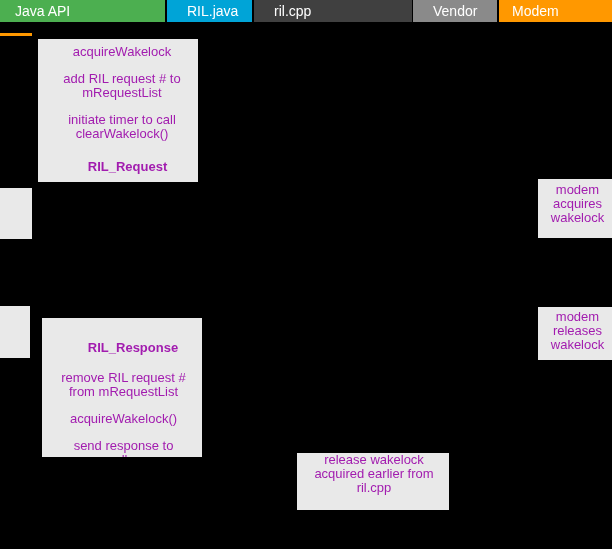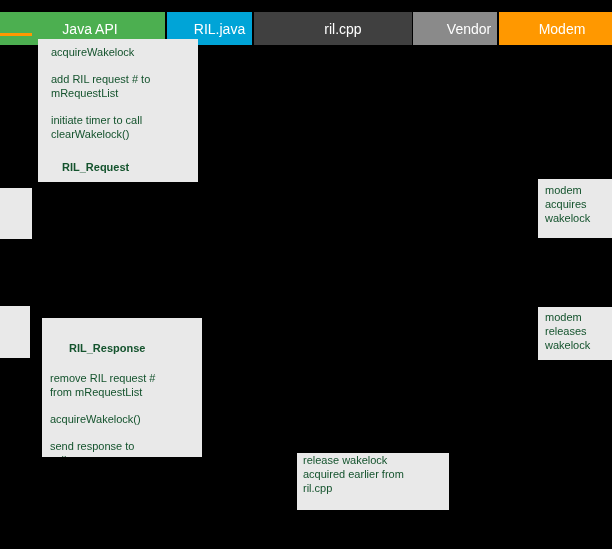--- a/index.html
+++ b/index.html
@@ -12,52 +12,52 @@
     width: 612px;
     height: 549px;
     background: #000000;
     overflow: hidden;
     font-family: "Liberation Sans", sans-serif;
   }
 
   
   .lane {
     position: absolute;
-    top: 12px;
-    height: 33px;
+    top: 0;
+    height: 22px;
     display: flex;
     align-items: center;
     color: #ffffff;
     font-size: 14px;
     box-sizing: border-box;
-    justify-content: center;
   }
   .lane-java-api { left: 0;   width: 165px; padding-left: 15px; background: #4CAF50; }
   .lane-ril-java { left: 167px; width: 85px;  padding-left: 20px; background: #00A4D7; }
   .lane-ril-cpp  { left: 254px; width: 158px; padding-left: 20px; background: #404040; }
-  .lane-vendor   { left: 413px; width: 84px;  padding-left: 28px; background: #8A8A8A; }
+  .lane-vendor   { left: 413px; width: 84px;  padding-left: 20px; background: #8A8A8A; }
   .lane-modem    { left: 499px; width: 113px; padding-left: 13px; background: #FF9800; }
 
   
   .wakelock-indicator {
     position: absolute;
     left: 0; top: 33px;
     width: 32px; height: 3px;
     background: #FF9800;
   }
 
   
   .note {
     position: absolute;
     background: #E9E9E9;
-    color: #14532d;
-    font-size: 11px;
+    color: #a21caf;
+    font-size: 13px;
     line-height: 14px;
     box-sizing: border-box;
     overflow: hidden;
+    text-align: center;
   }
   .note p {
     margin: 0 0 13px 0;
     white-space: pre-line;
   }
   .note-title { font-weight: bold; padding-left: 22px; }
 
   .note-request  { left: 38px;  top: 39px;  width: 160px; height: 143px; padding: 6px 5px 0 13px; }
   .note-request  .note-title { margin-left: -11px; margin-top: 19px; }
 

